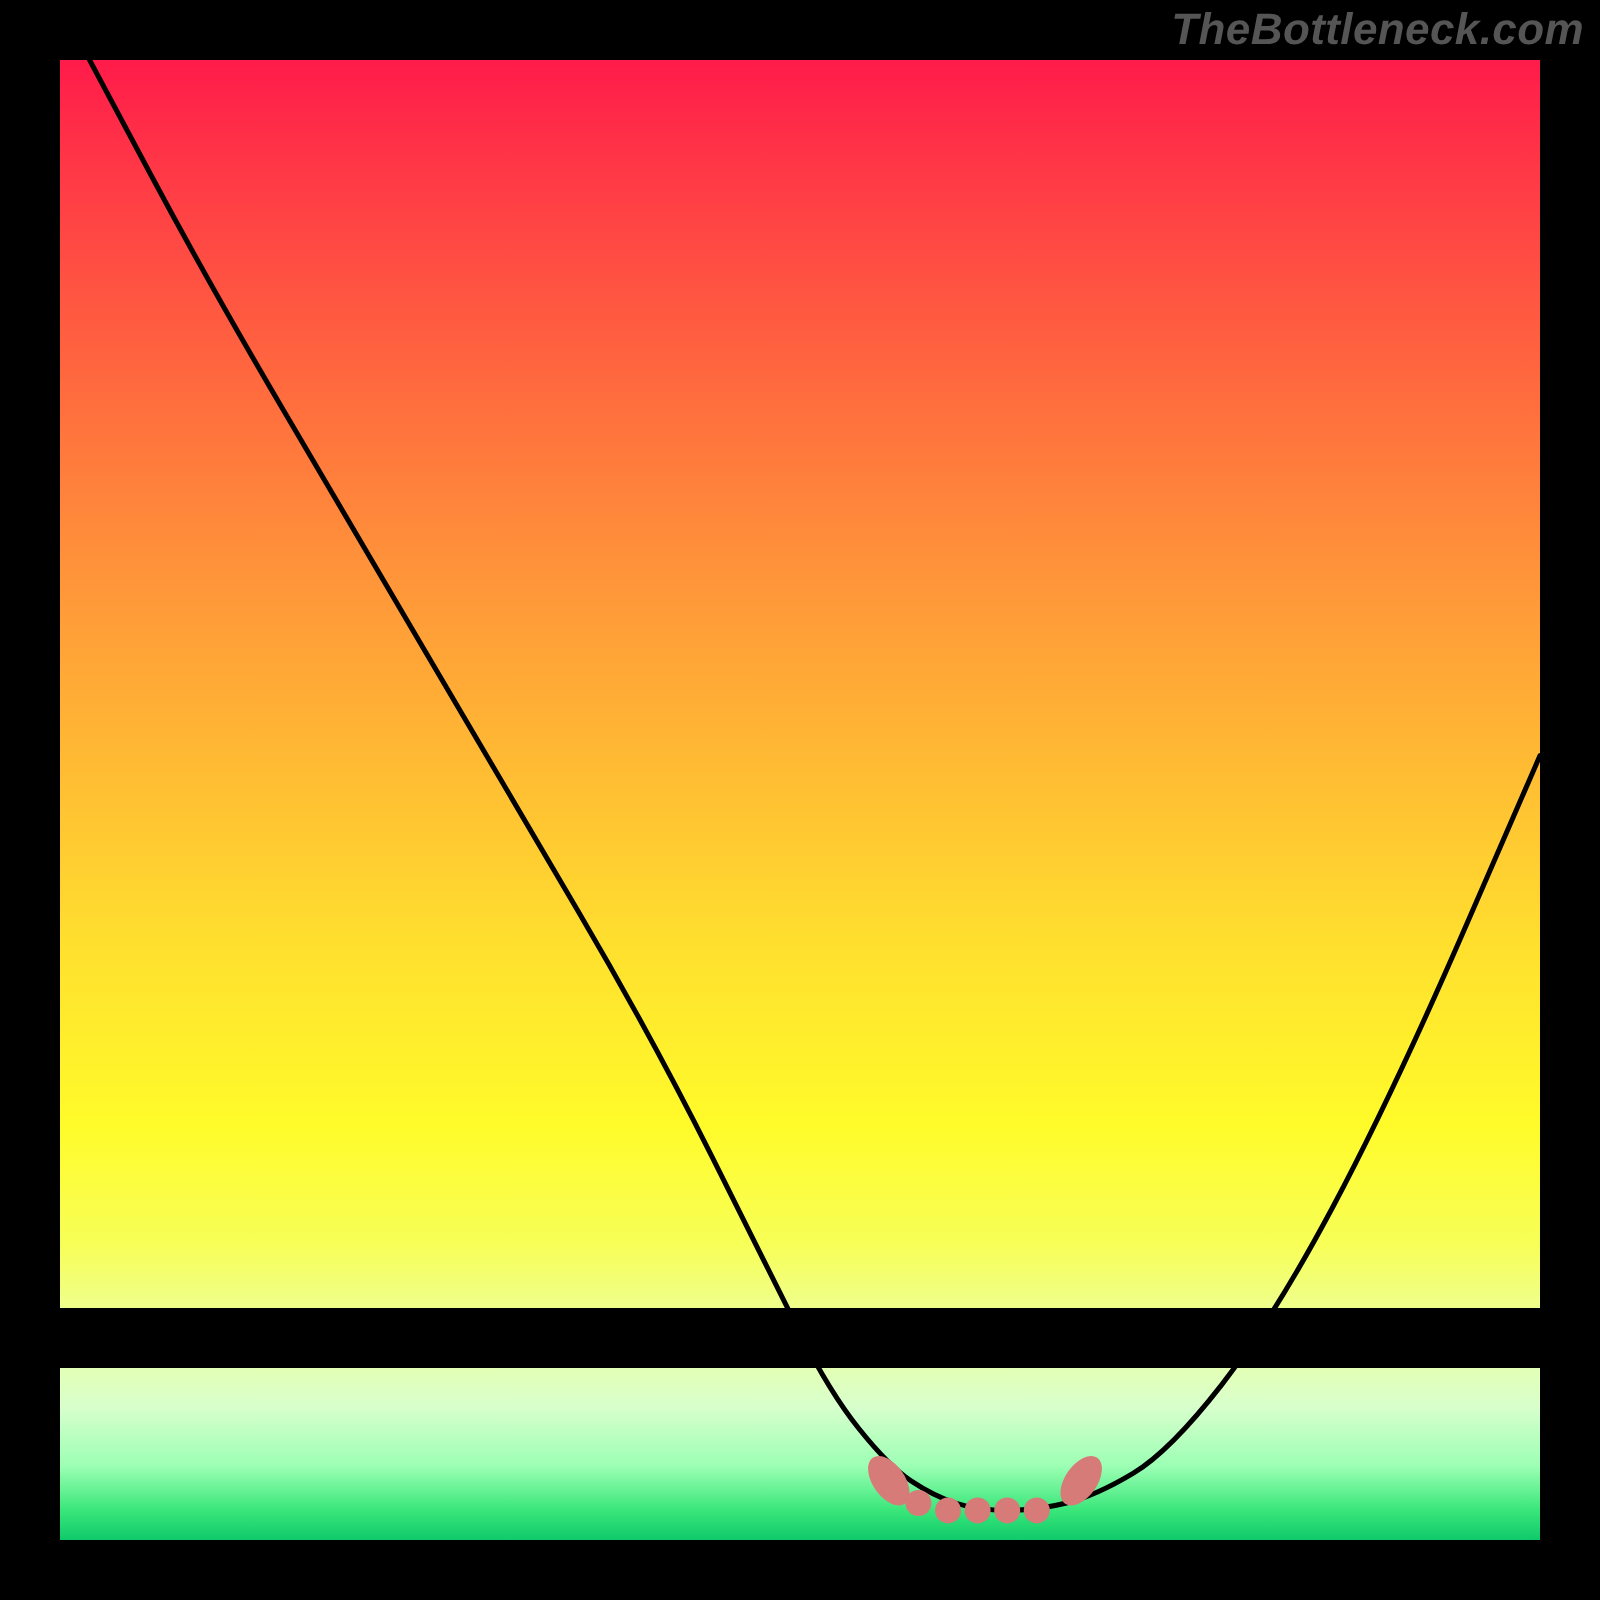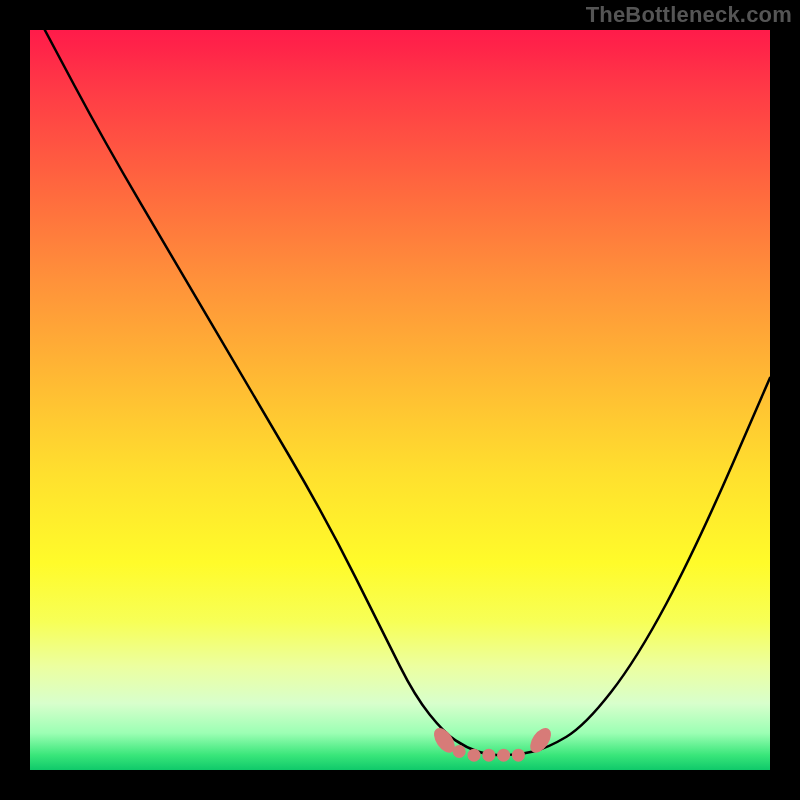--- a/index.html
+++ b/index.html
@@ -7,22 +7,23 @@
     padding: 0;
     width: 800px;
     height: 800px;
     background: #000;
     overflow: hidden;
     font-family: Arial, Helvetica, sans-serif;
   }
   .frame {
     position: relative;
     width: 800px;
-    height: 800px;
+    height: 684px;
     background: #000;
+    font-style: italic;
   }
   .watermark {
     position: absolute;
     top: 2px;
     right: 8px;
     color: #555;
     font-size: 22px;
     font-weight: 600;
     letter-spacing: 0.2px;
     z-index: 10;

